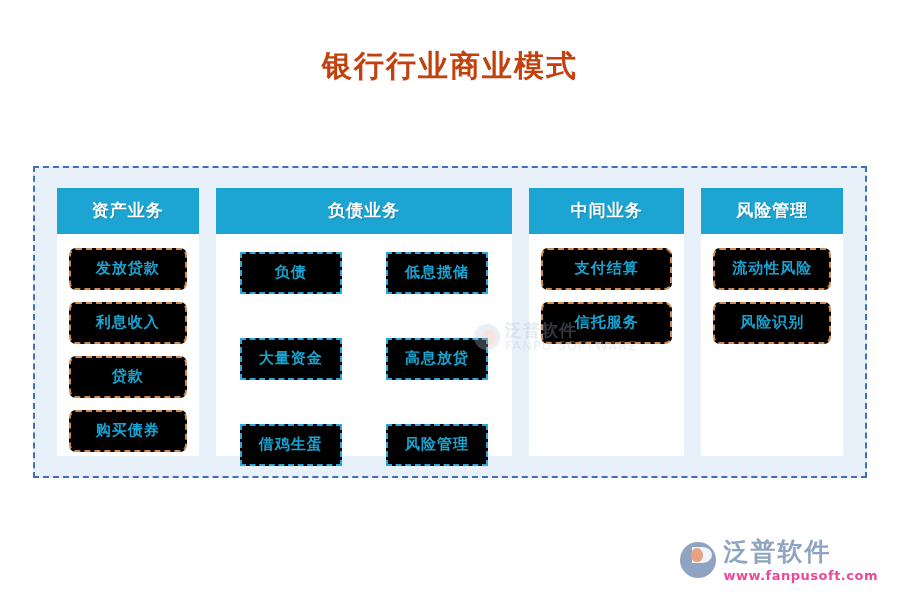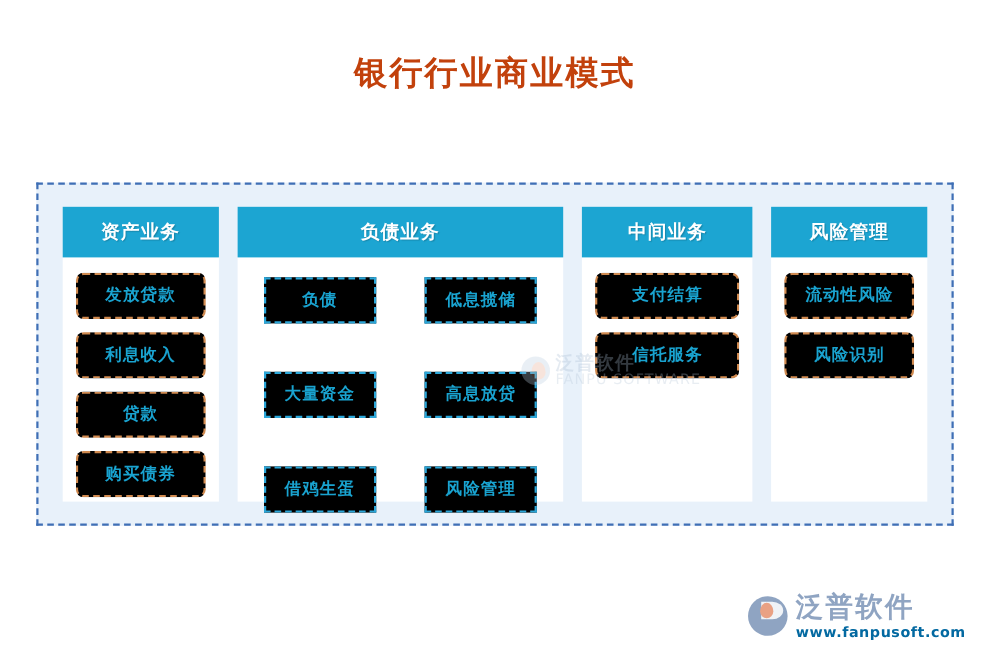--- a/index.html
+++ b/index.html
@@ -215,21 +215,21 @@
   }
   .brand-logo .logo-cn {
     font-size: 25px;
     font-weight: bold;
     color: #8fa4c2;
     letter-spacing: 2px;
   }
   .brand-logo .logo-url {
     font-size: 13px;
     font-weight: bold;
-    color: #0369a1;
+    color: #ec4899;
     letter-spacing: 0.5px;
     margin-top: 5px;
   }
 </style>
 </head>
 <body>
 
 <div class="page-title">银行行业商业模式</div>
 
 <div class="outer-frame">

